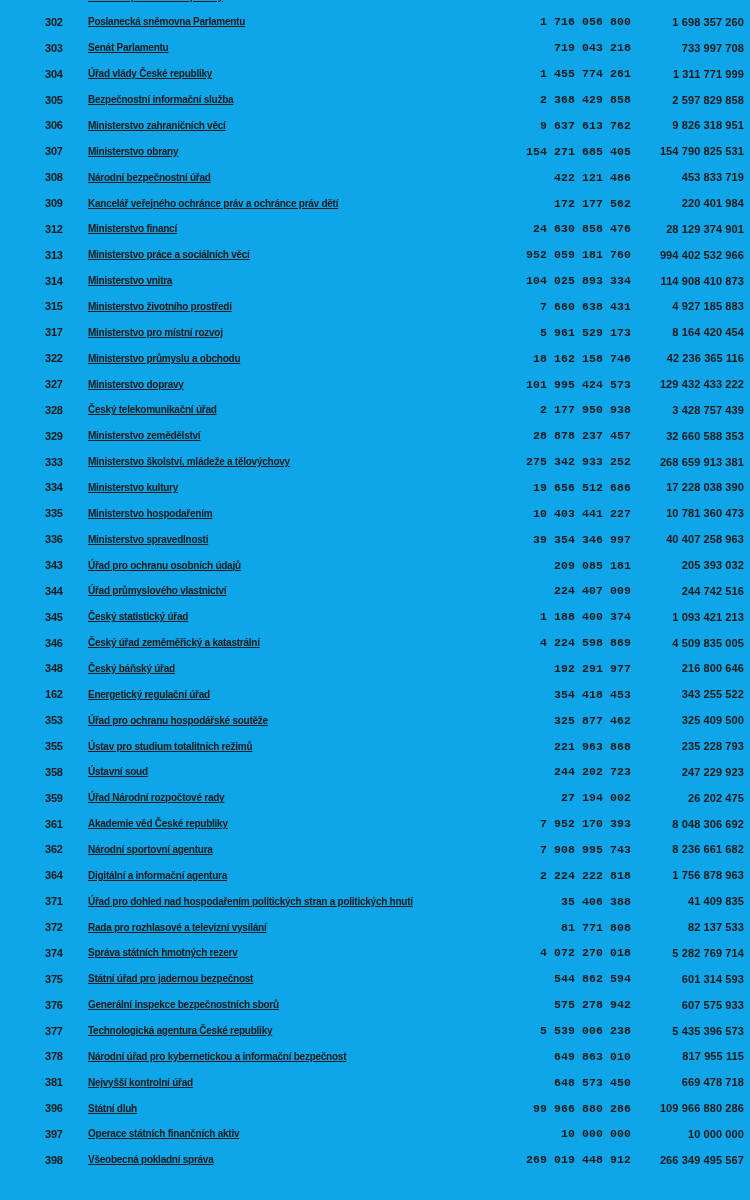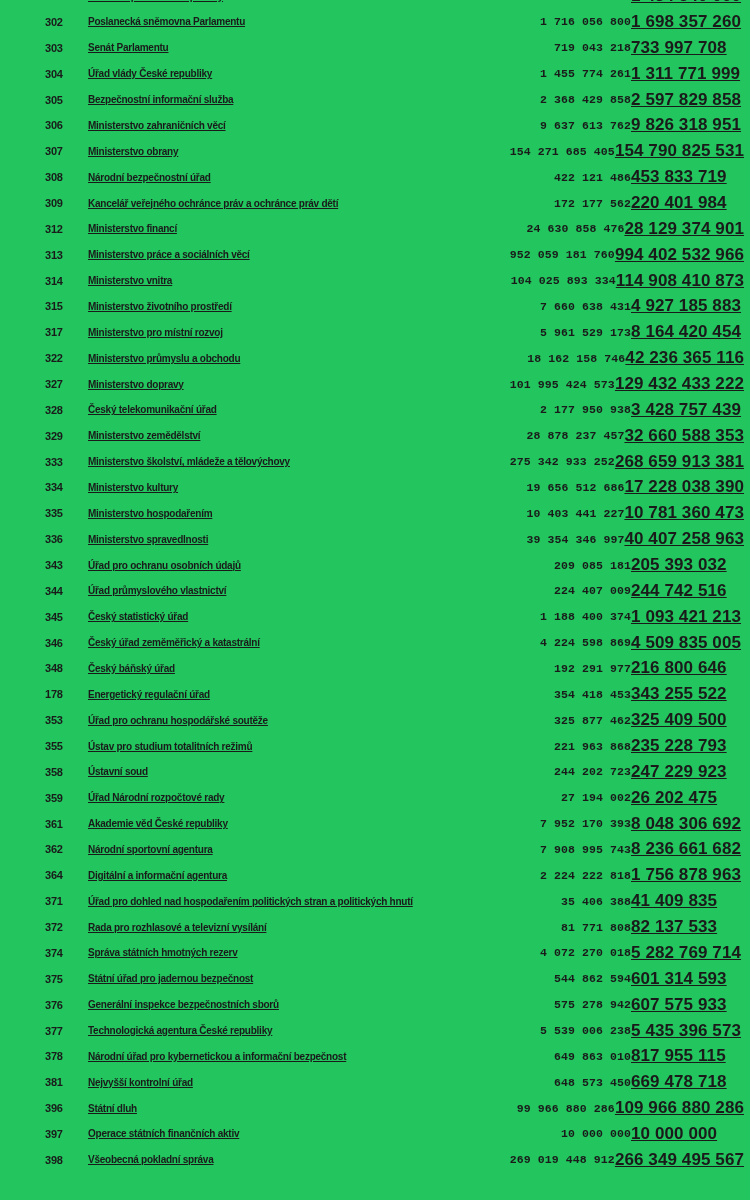--- a/index.html
+++ b/index.html
@@ -9,21 +9,21 @@
     height: 1200px;
     background: #ffffff;
     overflow: hidden;
     font-family: "Liberation Sans", sans-serif;
   }
   .page {
     position: relative;
     width: 750px;
     height: 1200px;
     overflow: hidden;
-    background: #22c55e;
+    background: #0ea5e9;
   }
   .budget-table {
     position: absolute;
     top: -16.8px;
     left: 0;
     width: 750px;
   }
   .row {
     display: flex;
     align-items: center;
@@ -51,24 +51,23 @@
   }
   .cell-val1 {
     flex: 0 0 150px;
     font-size: 11.5px;
     text-align: right;
     letter-spacing: 0.1px;
     font-family: Liberation Mono, monospace;
   }
   .cell-val2 {
     flex: 0 0 113px;
-    font-size: 17px;
-    text-align: left;
+    font-size: 11px;
+    text-align: right;
     letter-spacing: 0.1px;
-    text-decoration: underline;
   }
 </style>
 </head>
 <body>
 
 <div class="page">
   <div class="budget-table">
       <div class="row">
         <span class="cell-code">301</span>
         <span class="cell-name">Kancelář prezidenta republiky</span>
@@ -225,21 +224,21 @@
         <span class="cell-val1">4 224 598 869</span>
         <span class="cell-val2">4 509 835 005</span>
       </div>
       <div class="row">
         <span class="cell-code">348</span>
         <span class="cell-name">Český báňský úřad</span>
         <span class="cell-val1">192 291 977</span>
         <span class="cell-val2">216 800 646</span>
       </div>
       <div class="row">
-        <span class="cell-code">178</span>
+        <span class="cell-code">162</span>
         <span class="cell-name">Energetický regulační úřad</span>
         <span class="cell-val1">354 418 453</span>
         <span class="cell-val2">343 255 522</span>
       </div>
       <div class="row">
         <span class="cell-code">353</span>
         <span class="cell-name">Úřad pro ochranu hospodářské soutěže</span>
         <span class="cell-val1">325 877 462</span>
         <span class="cell-val2">325 409 500</span>
       </div>

